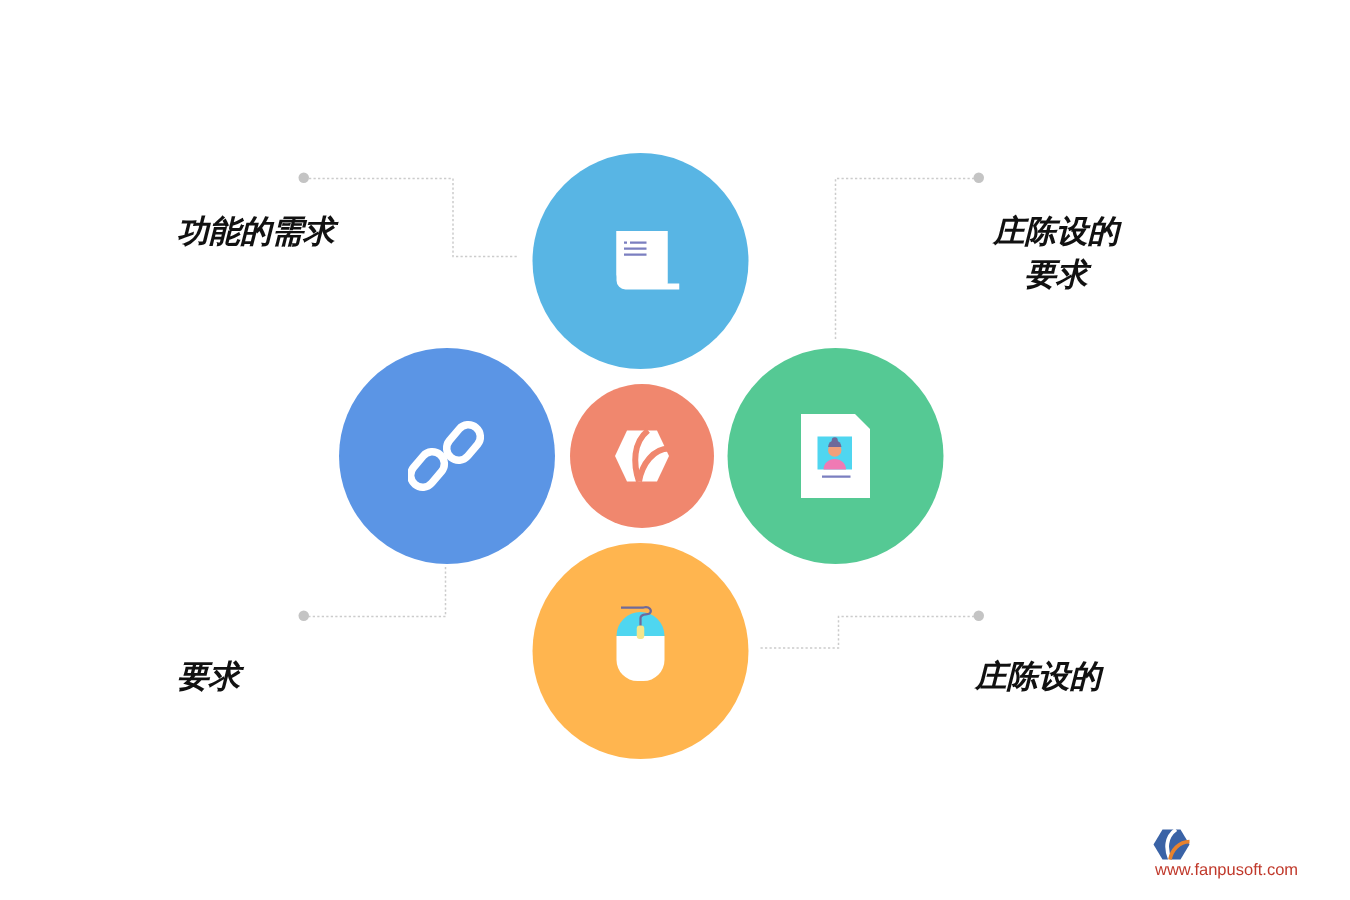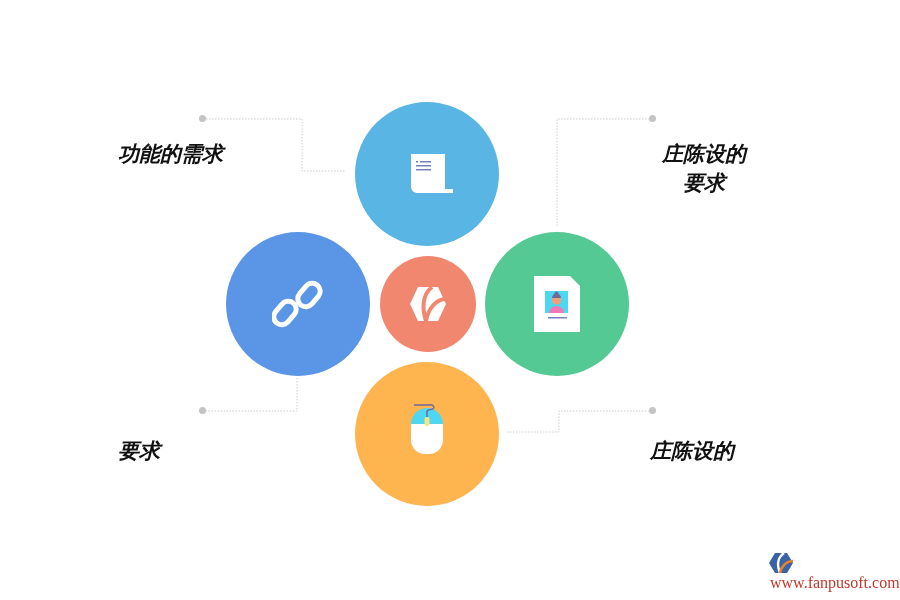--- a/index.html
+++ b/index.html
@@ -5,21 +5,21 @@
     html, body { margin: 0; padding: 0; background: #ffffff; }
     body { width: 900px; height: 600px; position: relative; overflow: hidden;
            font-family: "DejaVu Sans", "Liberation Sans", sans-serif; }
     .circle { position: absolute; border-radius: 50%; display: flex; align-items: center; justify-content: center; }
     .label { position: absolute; font-size: 21px; font-weight: bold; color: #111; text-align: center; line-height: 29px; white-space: nowrap; font-style: italic; }
     .dot { position: absolute; width: 7px; height: 7px; border-radius: 50%; background: #c4c4c4; }
     svg.conn { position: absolute; left: 0; top: 0; }
     .logo { position: absolute; left: 768px; top: 552px; display: flex; flex-direction: column; align-items: flex-start; }
     .logo-top { display: flex; align-items: center; }
     .logo-name { font-size: 20px; color: #3a63a6; letter-spacing: 1px; margin-left: 4px; }
-    .logo-url { font-size: 16px; color: #c0392b; font-family: Liberation Serif, serif; margin-left: 2px; }
+    .logo-url { font-size: 11px; color: #c0392b; font-family: Liberation Sans, sans-serif; margin-left: 2px; }
   </style>
 </head>
 <body>
 
 <svg class="conn" width="900" height="600">
   <g fill="none" stroke="#cccccc" stroke-width="1" stroke-dasharray="1.5,1.5">
 
     <polyline points="203,119 302,119 302,171 345,171"></polyline>
 
     <polyline points="557,226 557,119 652,119"></polyline>

